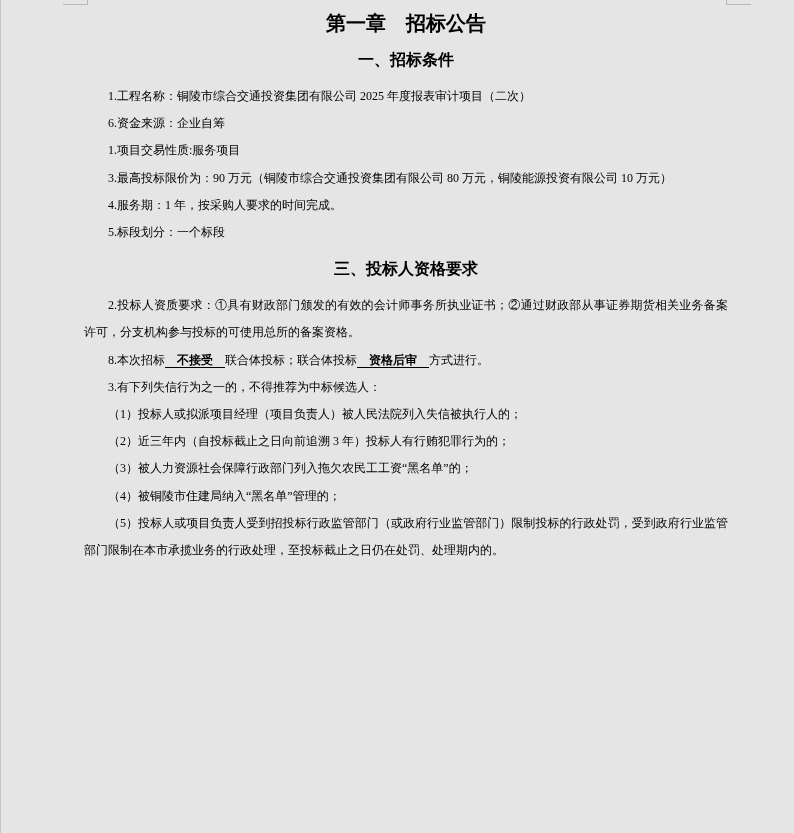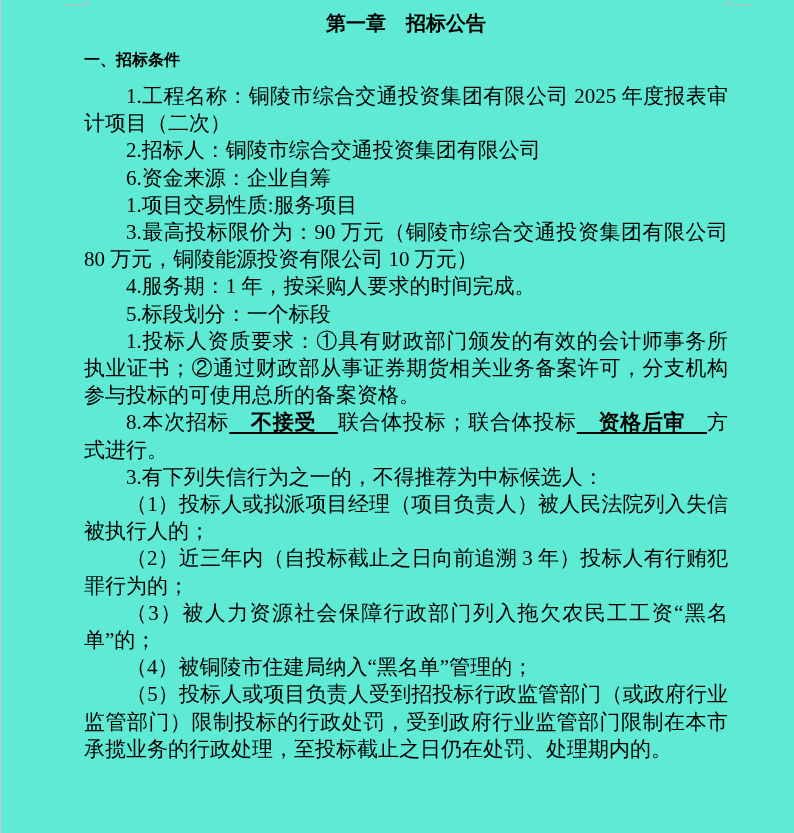--- a/index.html
+++ b/index.html
@@ -11,21 +11,21 @@
     width: 794px;
     height: 833px;
     overflow: hidden;
     font-family: "Liberation Serif", "DejaVu Serif", serif;
     color: #000000;
   }
   .page {
     position: relative;
     width: 794px;
     height: 833px;
-    background: #5eead4;
+    background: #e5e5e5;
   }
   
   .edge-left {
     position: absolute;
     left: 0; top: 0;
     width: 1px; height: 833px;
     background: #c6c6c6;
   }
   
   .crop { position: absolute; background: #b8b8b8; }
@@ -45,24 +45,25 @@
     font-size: 20px;
     font-weight: bold;
     text-align: center;
     line-height: 28px;
   }
   .heading {
     font-size: 16px;
     font-weight: bold;
     line-height: 20px;
     margin: 13px 0 13px 0;
+    text-align: center;
   }
   p.para {
     margin: 0;
-    font-size: 21px;
+    font-size: 12px;
     line-height: 27.2px;
     text-indent: 2em;
     text-align: justify;
   }
   .seg-b { font-weight: bold; }
   .seg-u { text-decoration: underline; text-underline-offset: 3px; }
 </style>
 </head>
 <body>
 
@@ -71,27 +72,27 @@
   <div class="crop crop-left-h"></div>
   <div class="crop crop-left-v"></div>
   <div class="crop crop-right-v"></div>
   <div class="crop crop-right-h"></div>
 
   <div class="content">
     <h1 class="doc-title">第一章　招标公告</h1>
     <div id="sections">
         <div class="heading">一、招标条件</div>
         <p class="para"><span>1.工程名称：铜陵市综合交通投资集团有限公司 2025 年度报表审计项目（二次）</span></p>
-        <p class="para"><span>2.招标人：铜陵市综合交通投资集团有限公司</span></p>
         <p class="para"><span>6.资金来源：企业自筹</span></p>
         <p class="para"><span>1.项目交易性质:服务项目</span></p>
         <p class="para"><span>3.最高投标限价为：90 万元（铜陵市综合交通投资集团有限公司 80 万元，铜陵能源投资有限公司 10 万元）</span></p>
         <p class="para"><span>4.服务期：1 年，按采购人要求的时间完成。</span></p>
         <p class="para"><span>5.标段划分：一个标段</span></p>
-        <p class="para"><span>1.投标人资质要求：①具有财政部门颁发的有效的会计师事务所执业证书；②通过财政部从事证券期货相关业务备案许可，分支机构参与投标的可使用总所的备案资格。</span></p>
+        <div class="heading">三、投标人资格要求</div>
+        <p class="para"><span>2.投标人资质要求：①具有财政部门颁发的有效的会计师事务所执业证书；②通过财政部从事证券期货相关业务备案许可，分支机构参与投标的可使用总所的备案资格。</span></p>
         <p class="para"><span>8.本次招标</span><span class="seg-b seg-u">　不接受　</span><span>联合体投标；联合体投标</span><span class="seg-b seg-u">　资格后审　</span><span>方式进行。</span></p>
         <p class="para"><span>3.有下列失信行为之一的，不得推荐为中标候选人：</span></p>
         <p class="para"><span>（1）投标人或拟派项目经理（项目负责人）被人民法院列入失信被执行人的；</span></p>
         <p class="para"><span>（2）近三年内（自投标截止之日向前追溯 3 年）投标人有行贿犯罪行为的；</span></p>
         <p class="para"><span>（3）被人力资源社会保障行政部门列入拖欠农民工工资“黑名单”的；</span></p>
         <p class="para"><span>（4）被铜陵市住建局纳入“黑名单”管理的；</span></p>
         <p class="para"><span>（5）投标人或项目负责人受到招投标行政监管部门（或政府行业监管部门）限制投标的行政处罚，受到政府行业监管部门限制在本市承揽业务的行政处理，至投标截止之日仍在处罚、处理期内的。</span></p>
       </div>
   </div>
 </div>

